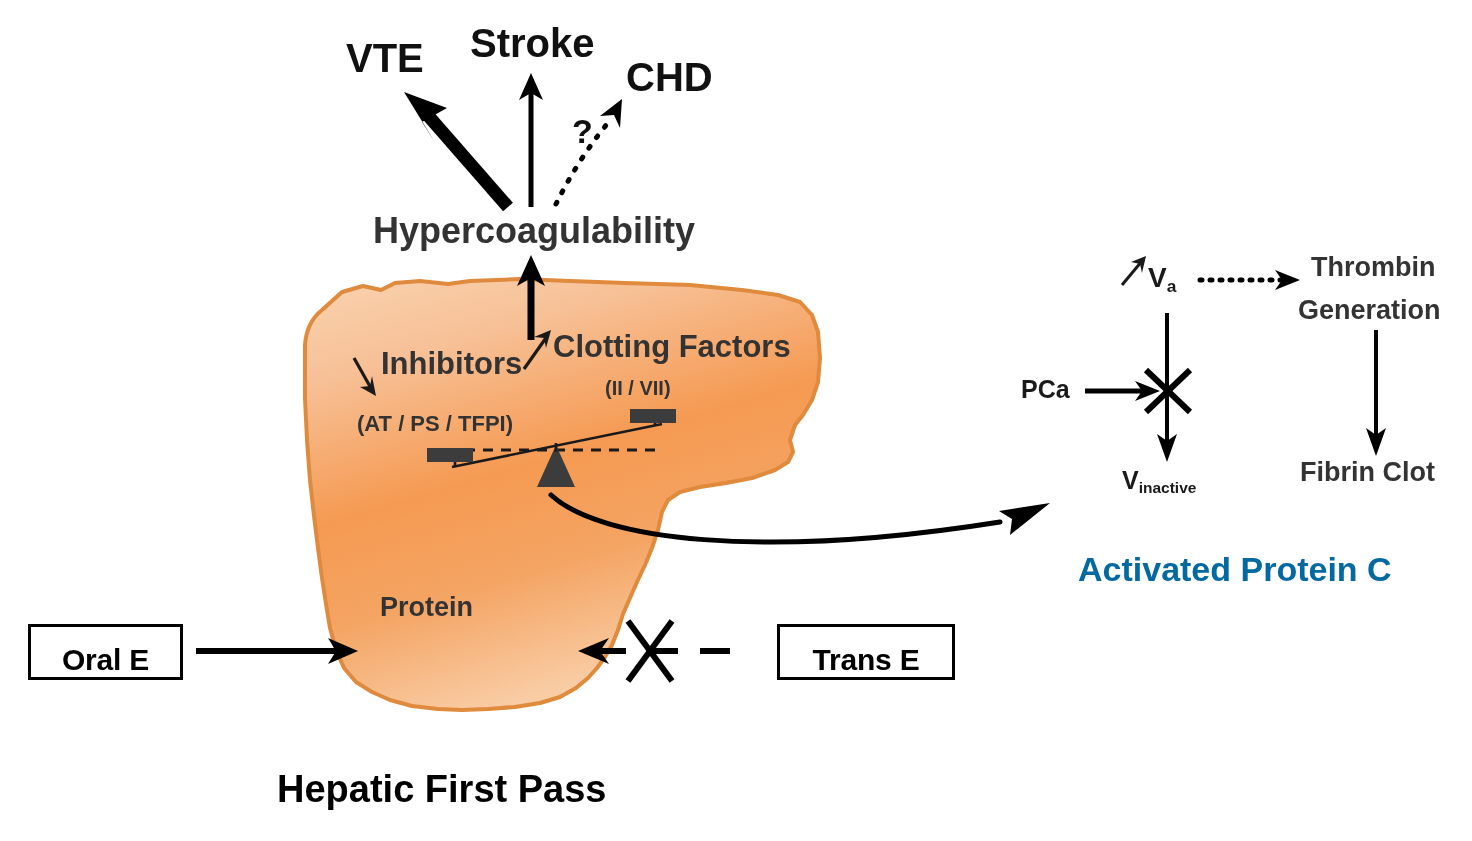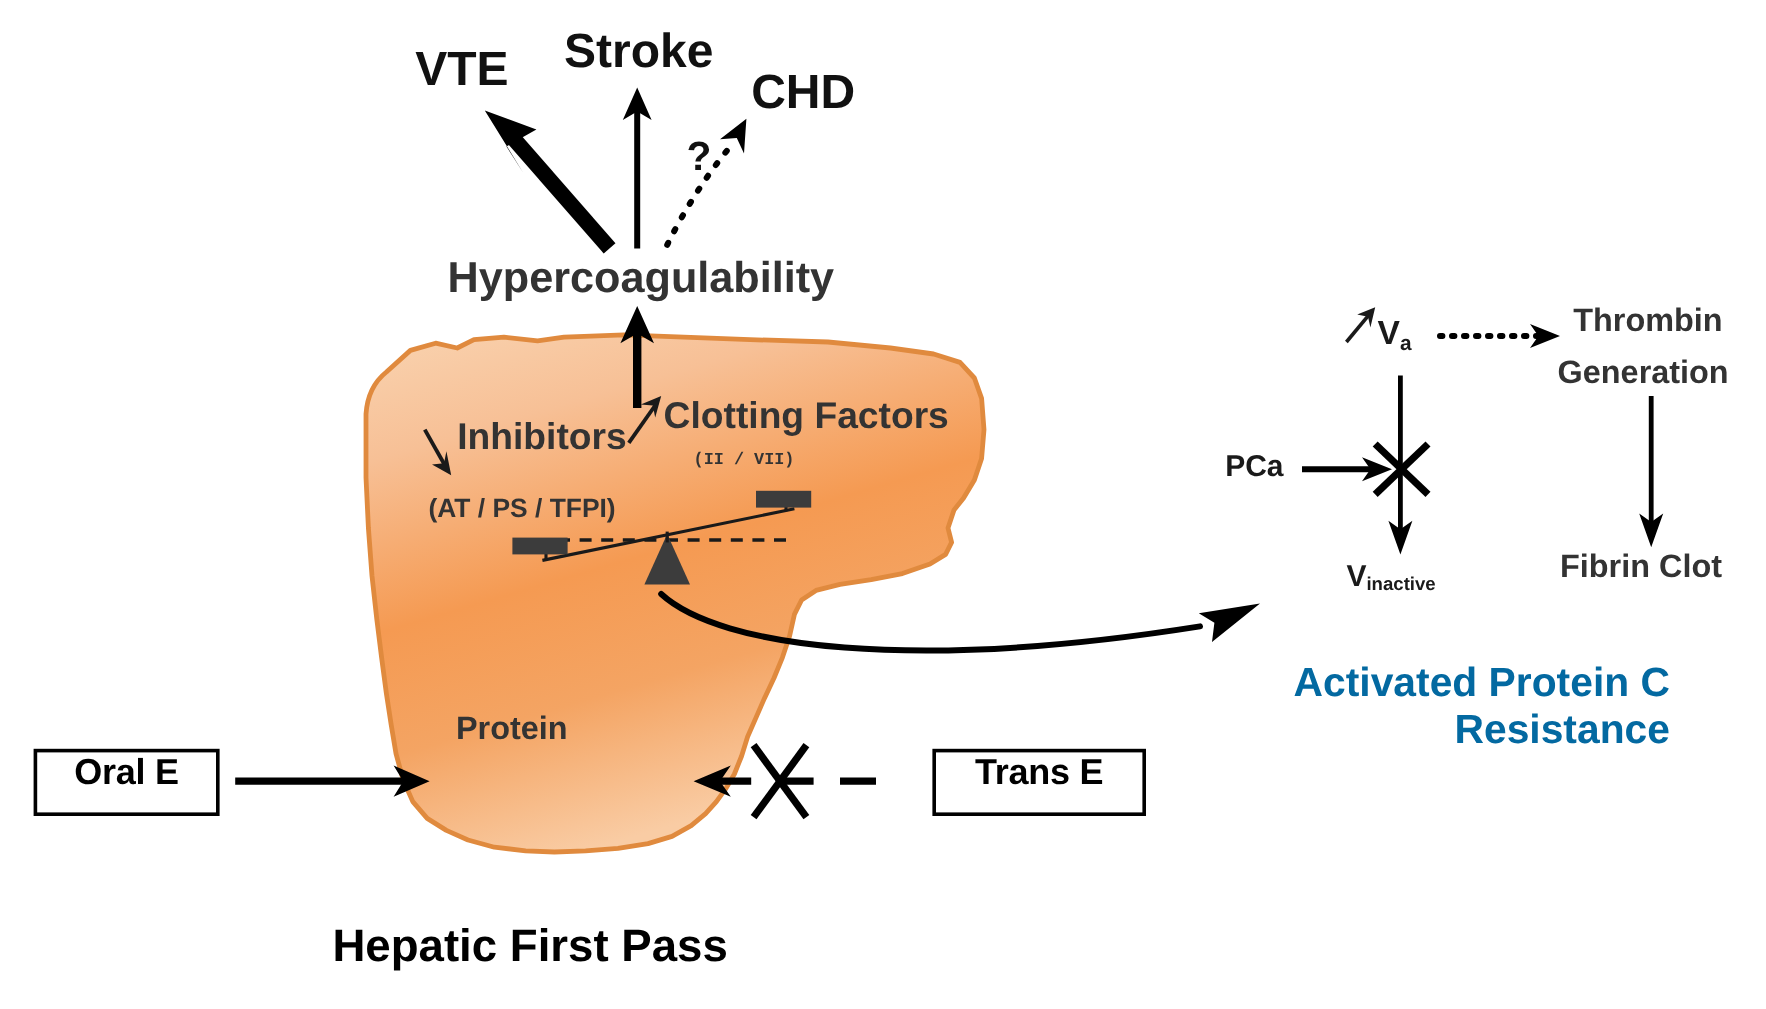--- a/index.html
+++ b/index.html
@@ -38,21 +38,21 @@
   }
   .dark-gray {
     font-weight: bold;
     color: #333333;
   }
   .box {
     position: absolute;
     background: #ffffff;
     border: 3px solid #000000;
     display: flex;
-    align-items: flex-start;
+    align-items: flex-end;
     justify-content: center;
     box-sizing: border-box;
   }
   .box span {
     font-weight: bold;
     color: #000000;
     font-size: 30px;
     letter-spacing: -0.2px;
   }
   .sub {
@@ -221,21 +221,21 @@
   <div class="lbl heavy" style="left:470px; top:21px; font-size:40px;">Stroke</div>
 
   <div class="lbl heavy" style="left:626px; top:55px; font-size:40px;">CHD</div>
 
   <div class="lbl heavy" style="left:572px; top:112px; font-size:34px;">?</div>
 
   <div class="lbl dark-gray" style="left:553px; top:330px; font-size:31px;">Clotting Factors</div>
 
   <div class="lbl dark-gray" style="left:373px; top:211px; font-size:36px;">Hypercoagulability</div>
 
-  <div class="lbl dark-gray" style="left:578px; top:377px; font-size:14px;font-family:Liberation Mono, monospace;">(II / VII)</div>
+  <div class="lbl dark-gray" style="left:605px; top:377px; font-size:20px;">(II / VII)</div>
 
   <div class="lbl dark-gray" style="left:381px; top:347px; font-size:31px;">Inhibitors</div>
 
   <div class="lbl dark-gray" style="left:357px; top:412px; font-size:22px;">(AT / PS / TFPI)</div>
 
   <div class="lbl dark-gray two-line" style="left:380px; top:592px; font-size:27px;">
     <div>Protein</div>
   </div>
 
   <div class="box" style="left:28px; top:624px; width:155px; height:56px;">
@@ -259,16 +259,15 @@
   </div>
 
   <div class="lbl dark-gray" style="left:1311px; top:252px; font-size:27px;">Thrombin</div>
 
   <div class="lbl dark-gray" style="left:1298px; top:295px; font-size:27px;">Generation</div>
 
   <div class="lbl dark-gray" style="left:1300px; top:457px; font-size:27px;">Fibrin Clot</div>
 
   <div class="lbl heavy two-line" style="left:1078px; top:550px; font-size:34px; color:#0369a1;">
     <div>Activated Protein C</div>
-    <div>Resistance</div>
   </div>
 
 </div>
 
 </body></html>

